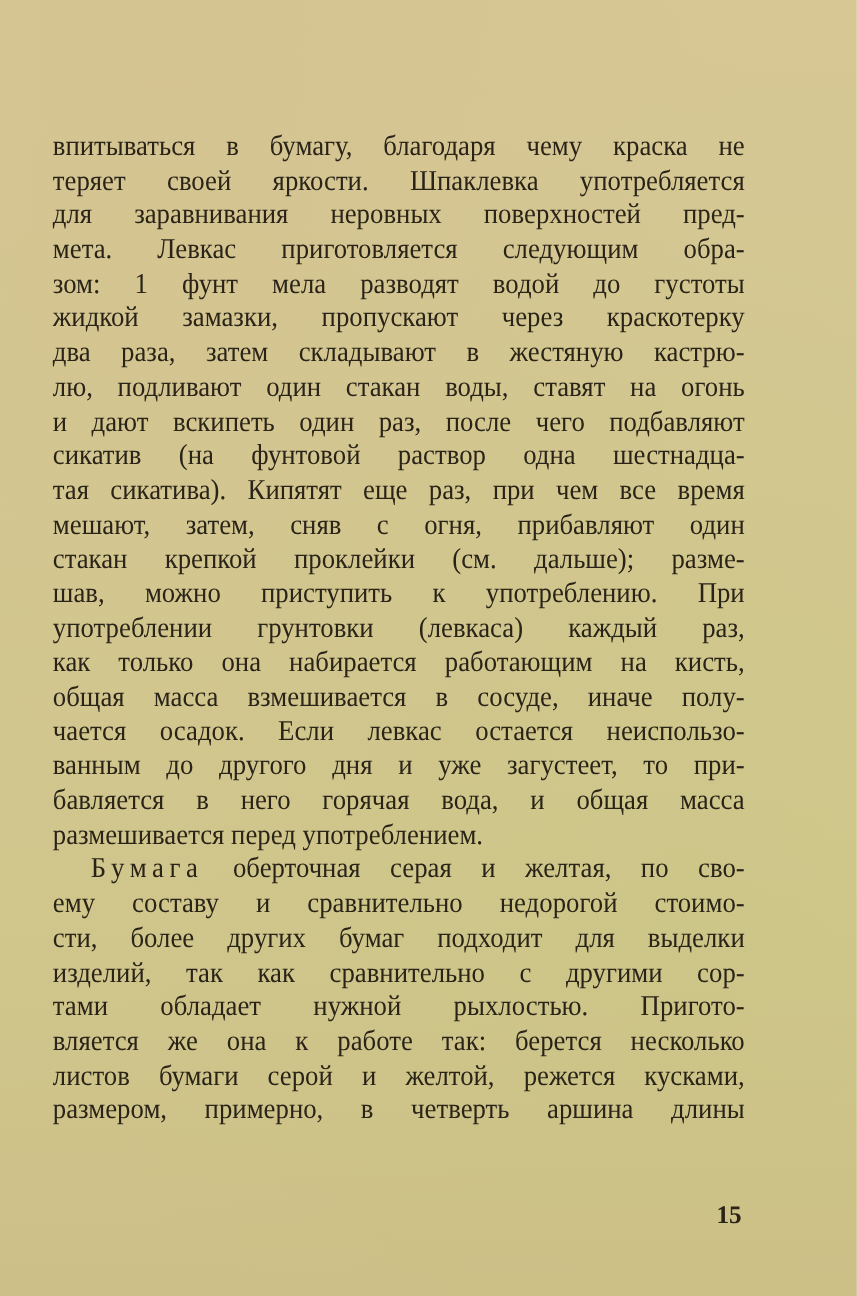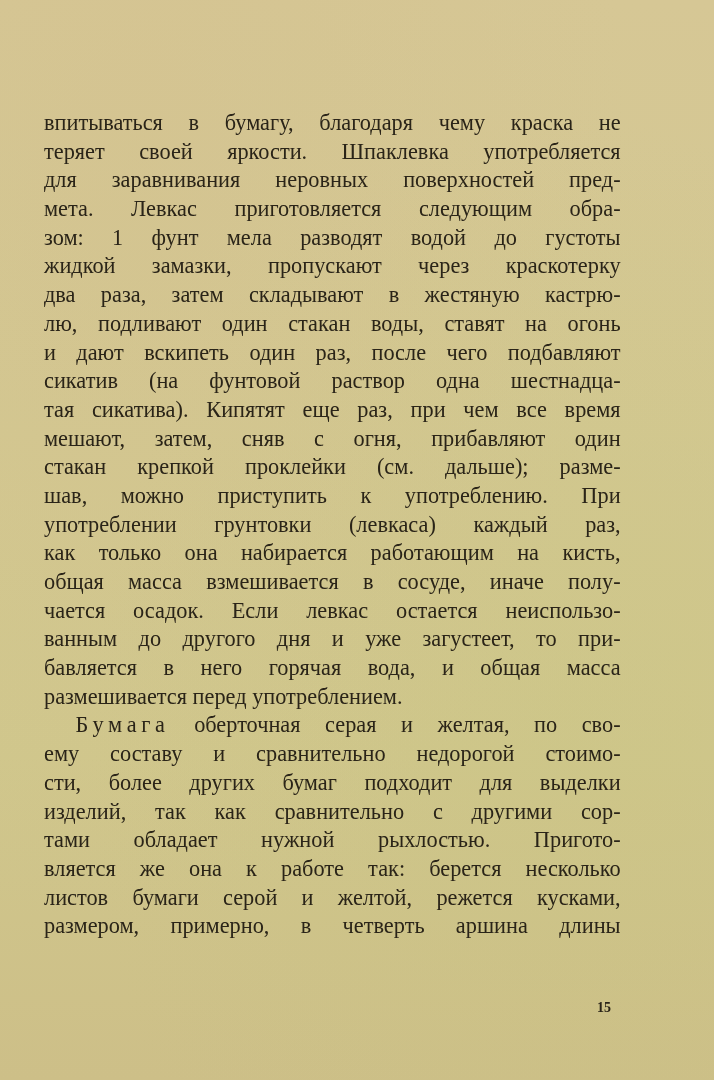--- a/index.html
+++ b/index.html
@@ -20,21 +20,21 @@
   }
   .line {
     display: block; white-space: nowrap; text-align: justify;
     text-align-last: justify; width: 620px; height: 28.7px;
   }
   .line.last { text-align-last: left; }
   .line.indent { padding-left: 34px; width: 586px; }
   .spaced { letter-spacing: 5px; }
   .page-number {
     position: absolute; left: 597px; top: 984px;
-    font-size: 14px; font-weight: bold;
+    font-size: 21px; font-weight: bold;
   }
   .watermark {
     position: absolute; right: 0; bottom: 0;
     height: 15px; padding: 0 8px 0 10px;
     background: rgba(150,140,110,0.75);
     color: #f2efe4; font-family: Liberation Mono, monospace;
     font-size: 10px; line-height: 27px;
   }
 </style>
 </head>

